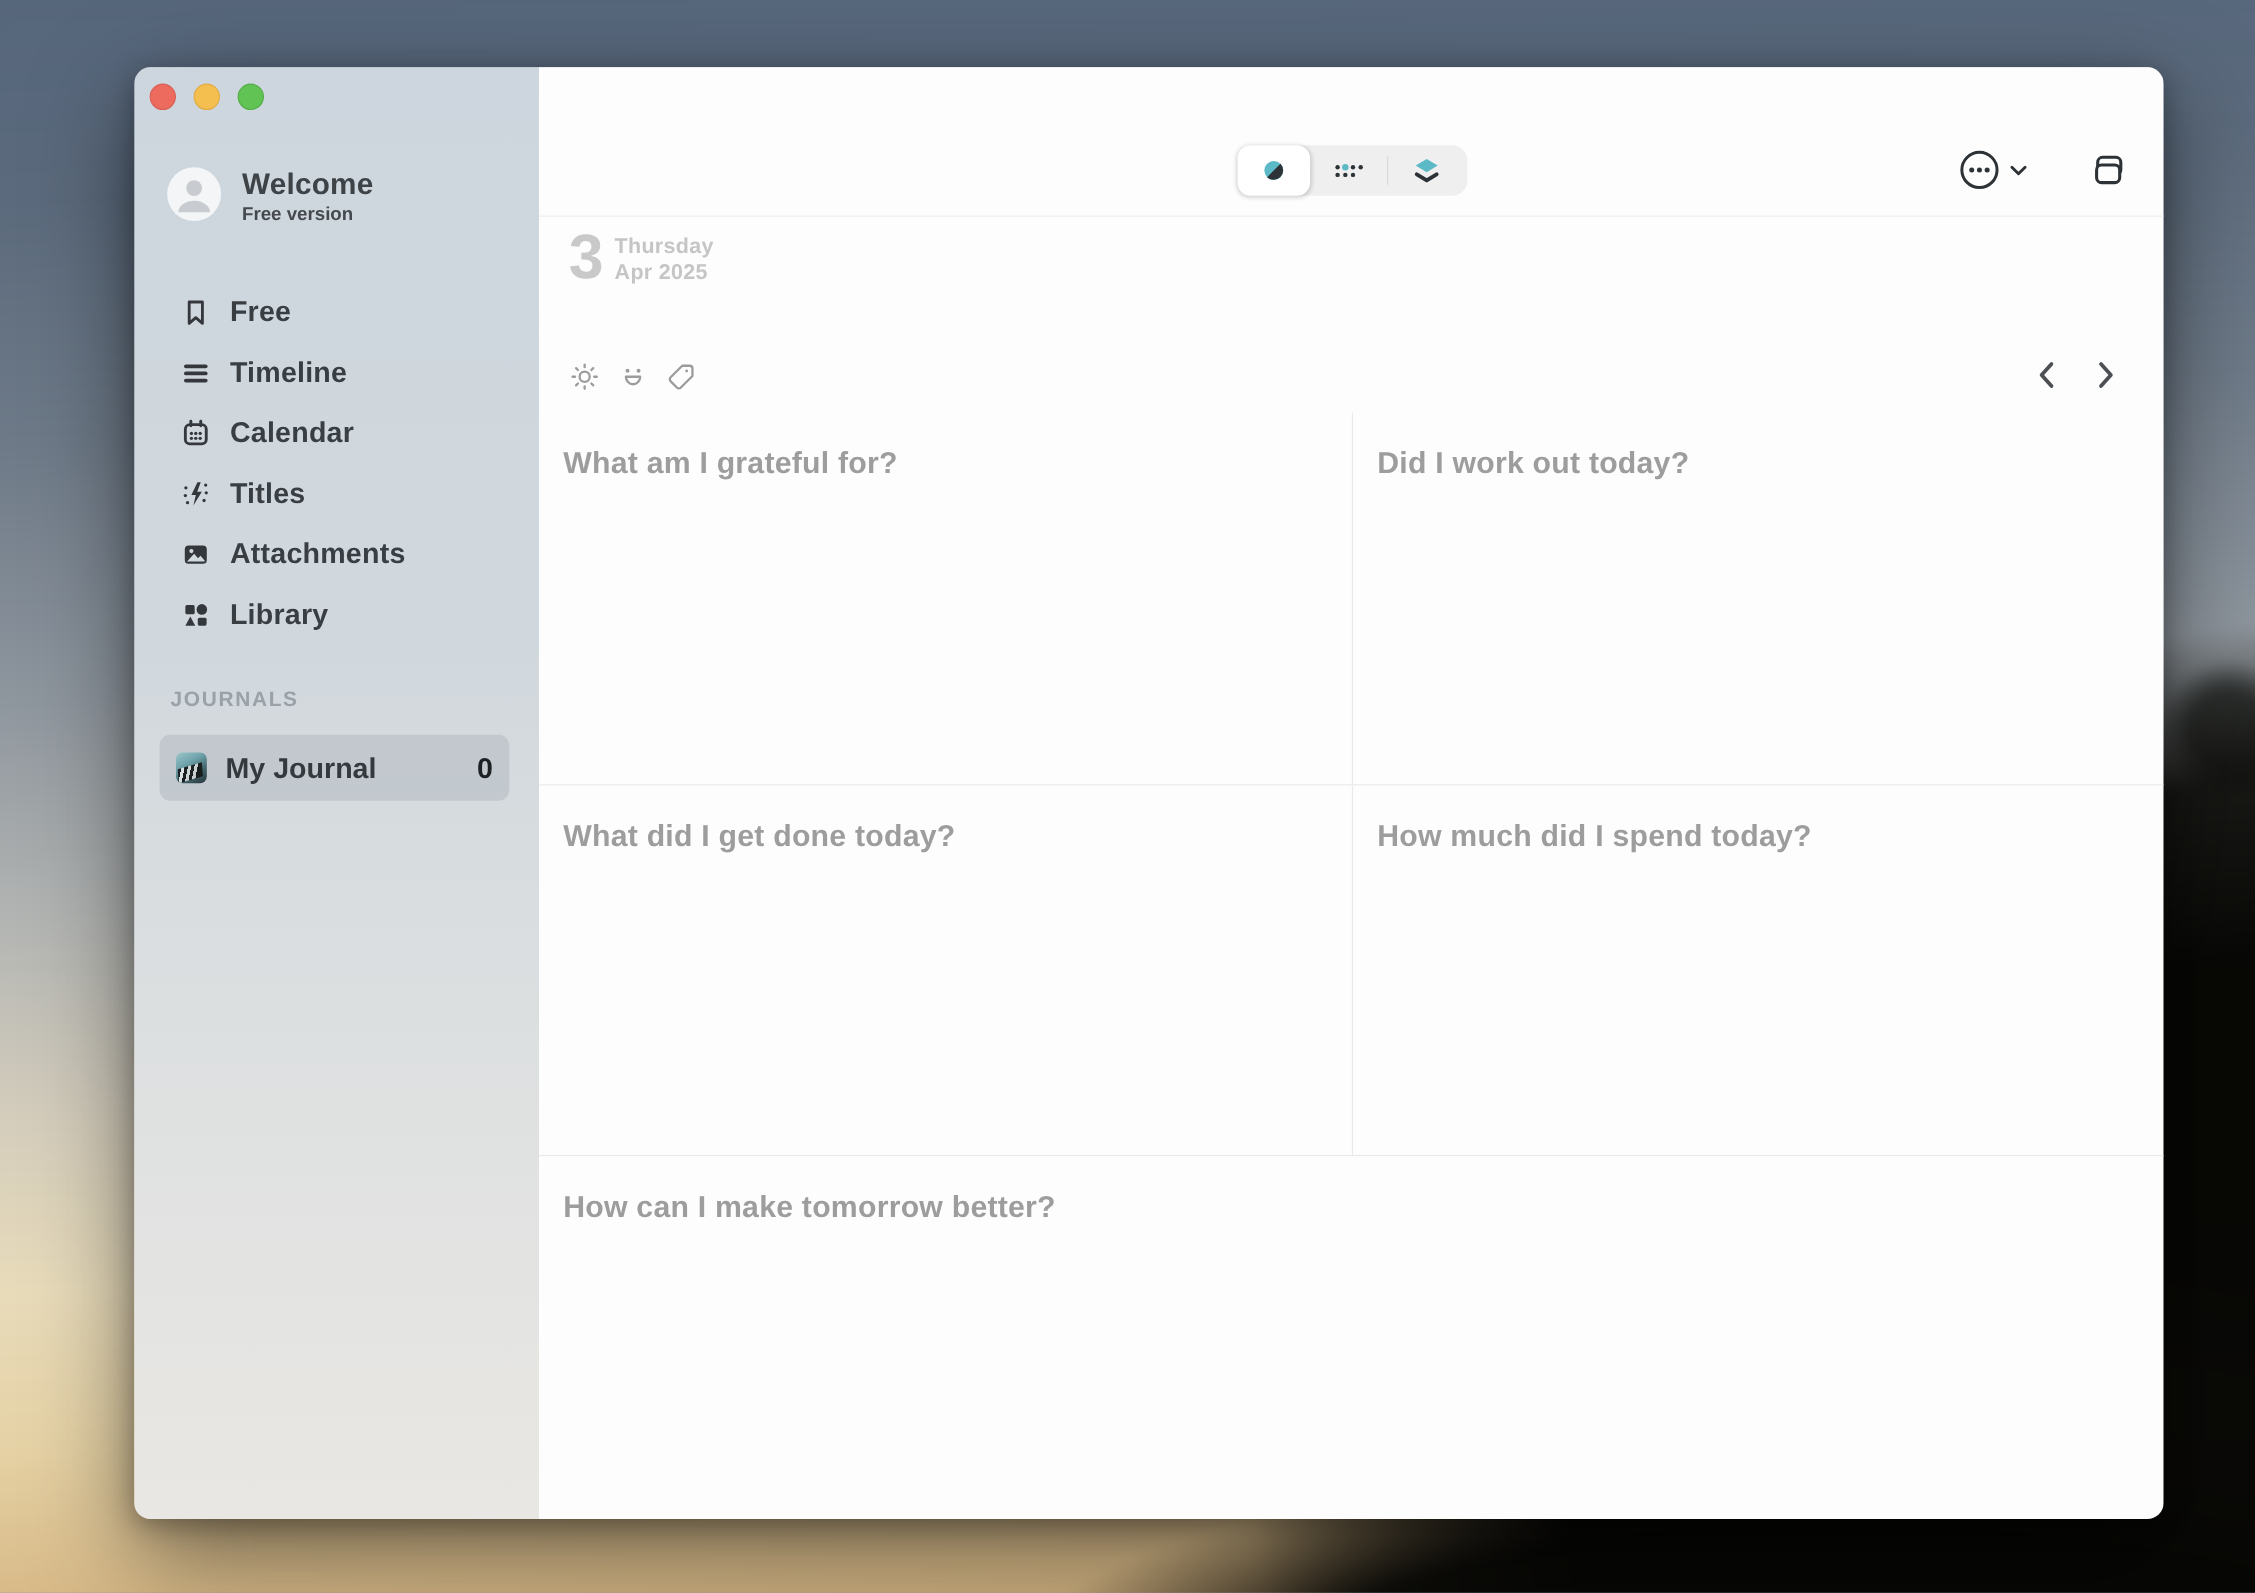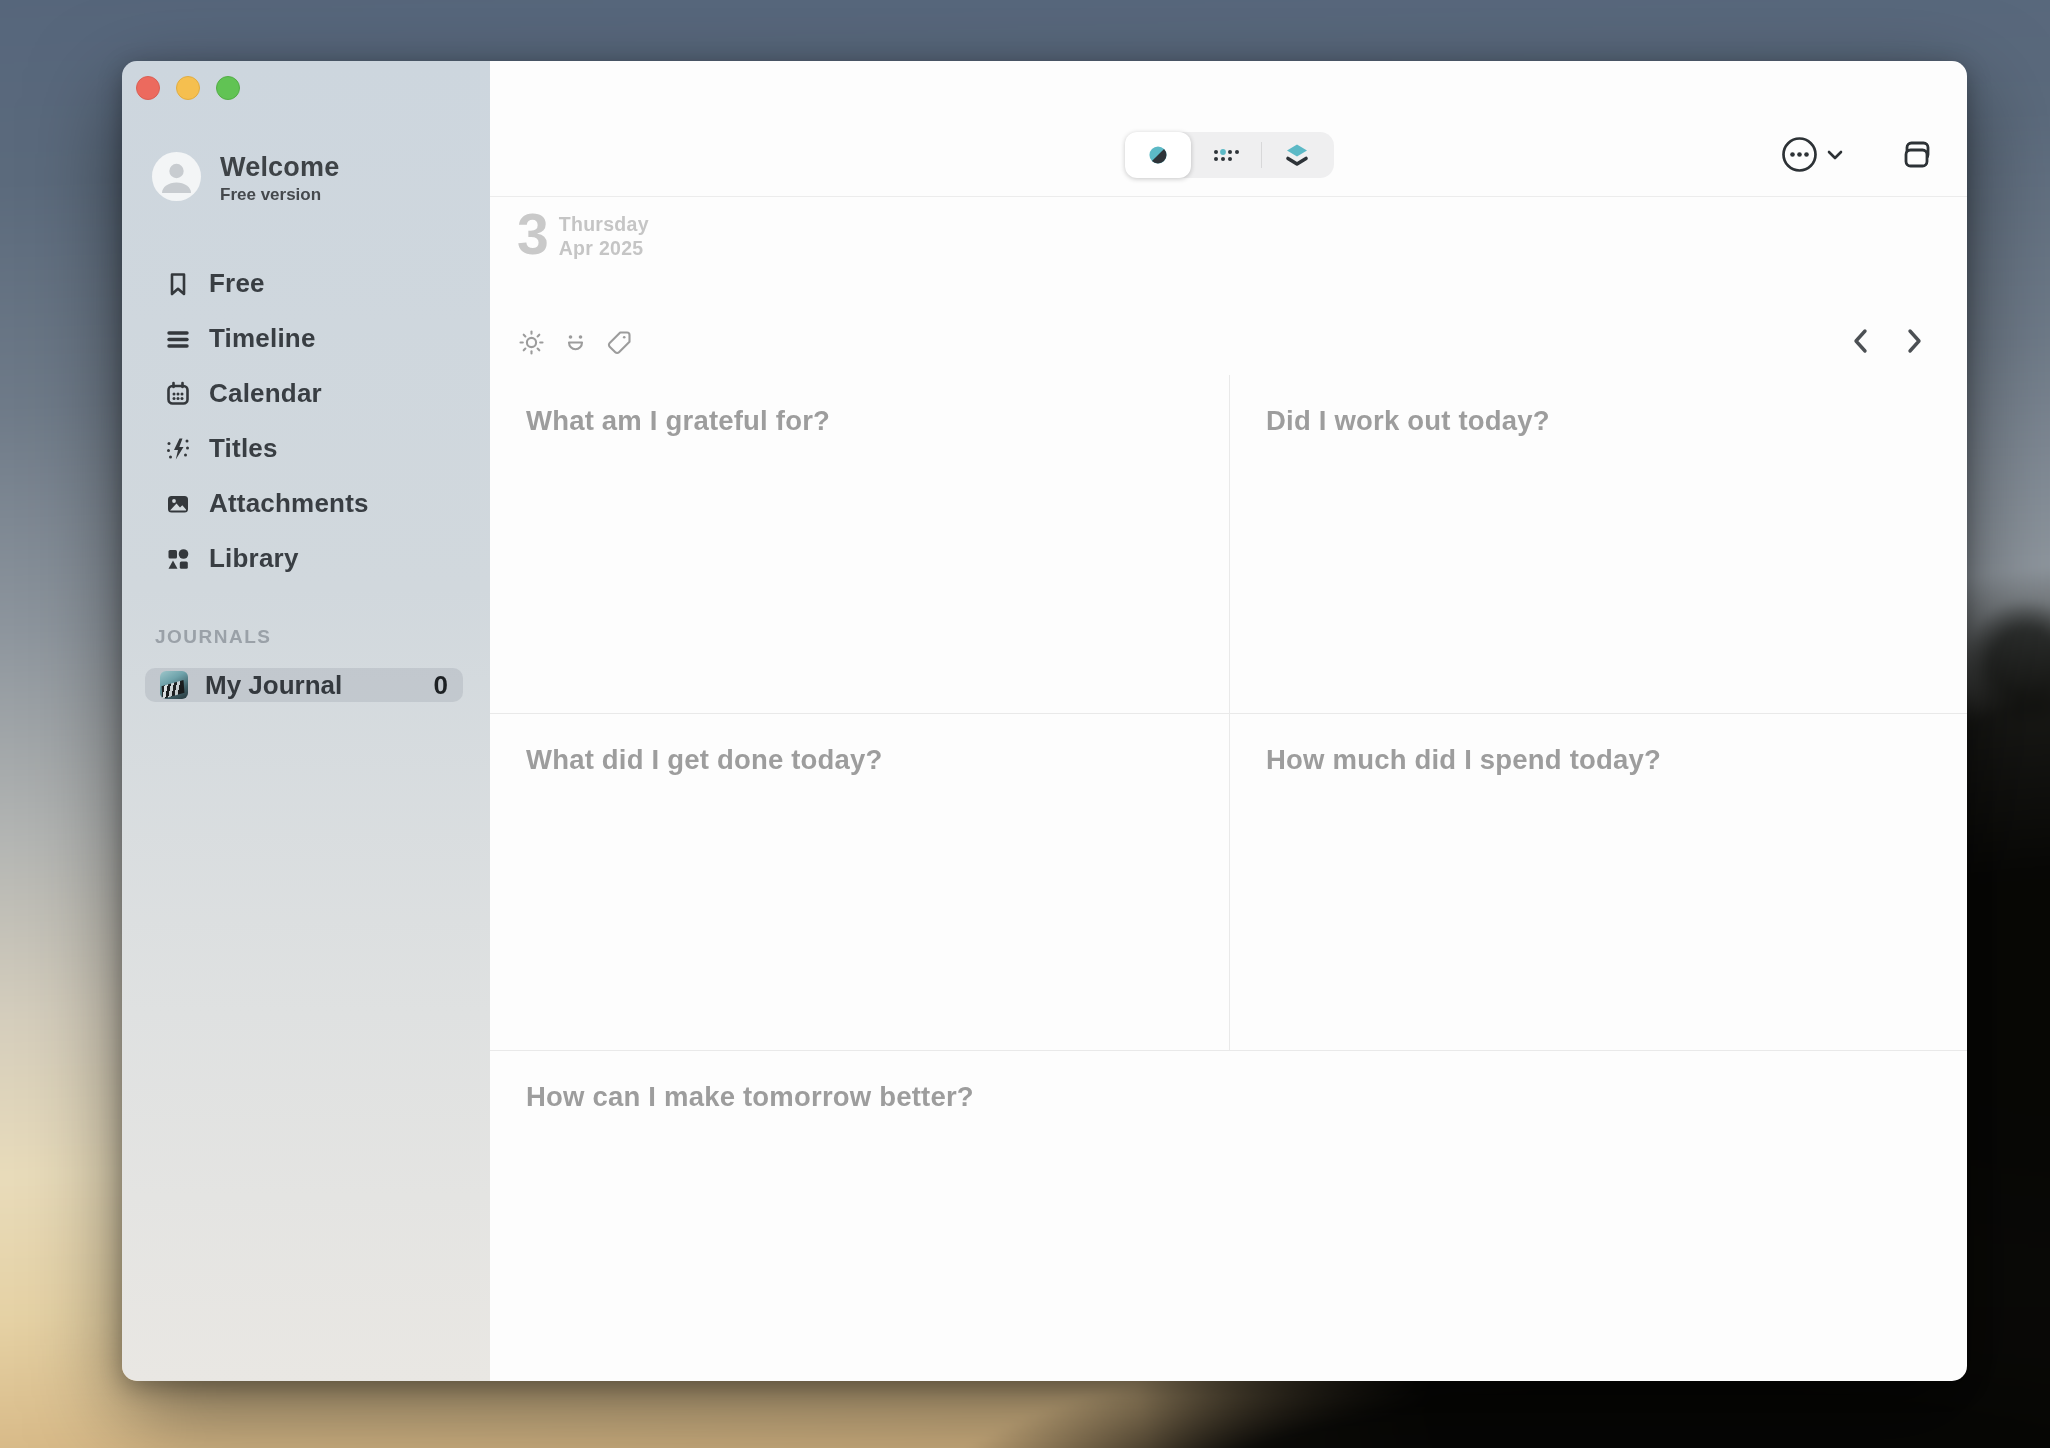--- a/index.html
+++ b/index.html
@@ -51,21 +51,21 @@
   .nav { position:absolute; left:0; top:195px; width:100%; }
   .nav-item { height:55px; display:flex; align-items:center; padding-left:41px; cursor:default; }
   .nav-item .nicon { width:30px; height:30px; flex-shrink:0; display:flex; align-items:center; justify-content:center; }
   .nav-item .nlabel { margin-left:16px; font-size:26px; font-weight:600; color:#393e43; letter-spacing:0.2px; }
 
   .journals-label {
     position:absolute; left:33px; top:565px; font-size:19px; font-weight:600;
     color:#9aa1a8; letter-spacing:1.5px;
   }
   .journal-row {
-    position:absolute; left:23px; top:607px; width:318px; height:34px; border-radius:10px;
+    position:absolute; left:23px; top:607px; width:318px; height:60px; border-radius:10px;
     background:rgba(151,160,170,0.30); display:flex; align-items:center; padding:0 15px;
   }
   .journal-thumb {
     width:28px; height:28px; border-radius:6px; overflow:hidden; flex-shrink:0;
     background:linear-gradient(150deg,#9ec7cb 0%, #6fa3ab 35%, #3e5f66 70%, #27373c 100%);
     position:relative;
   }
   .journal-thumb::after {
     content:""; position:absolute; left:2px; top:12px; width:22px; height:13px;
     background:
@@ -101,21 +101,21 @@
 
   .meta-row { position:absolute; left:27px; top:267px; display:flex; align-items:center; gap:15px; }
   .meta-btn { width:29px; height:29px; display:flex; align-items:center; justify-content:center; }
   .entry-nav { position:absolute; right:38px; top:266px; display:flex; align-items:center; gap:27px; }
   .entry-nav .arrow { width:28px; height:28px; display:flex; align-items:center; justify-content:center; }
 
   .prompt-grid {
     position:absolute; left:0; top:314px; right:0; bottom:0;
     display:grid; grid-template-columns:740px 1fr; grid-template-rows:339px 337px 1fr;
   }
-  .cell { padding:30px 30px 0 36px; }
+  .cell { padding:30px 30px 0 22px; }
   .cell.bR { border-right:1px solid #e9e9e9; }
   .cell.bB { border-bottom:1px solid #e9e9e9; }
   .prompt { font-size:27.5px; font-weight:700; color:#9d9d9d; letter-spacing:0.2px; }
 
   svg { display:block; }
 </style>
 </head>
 <body>
 
 <div class="desktop-bg"></div>

